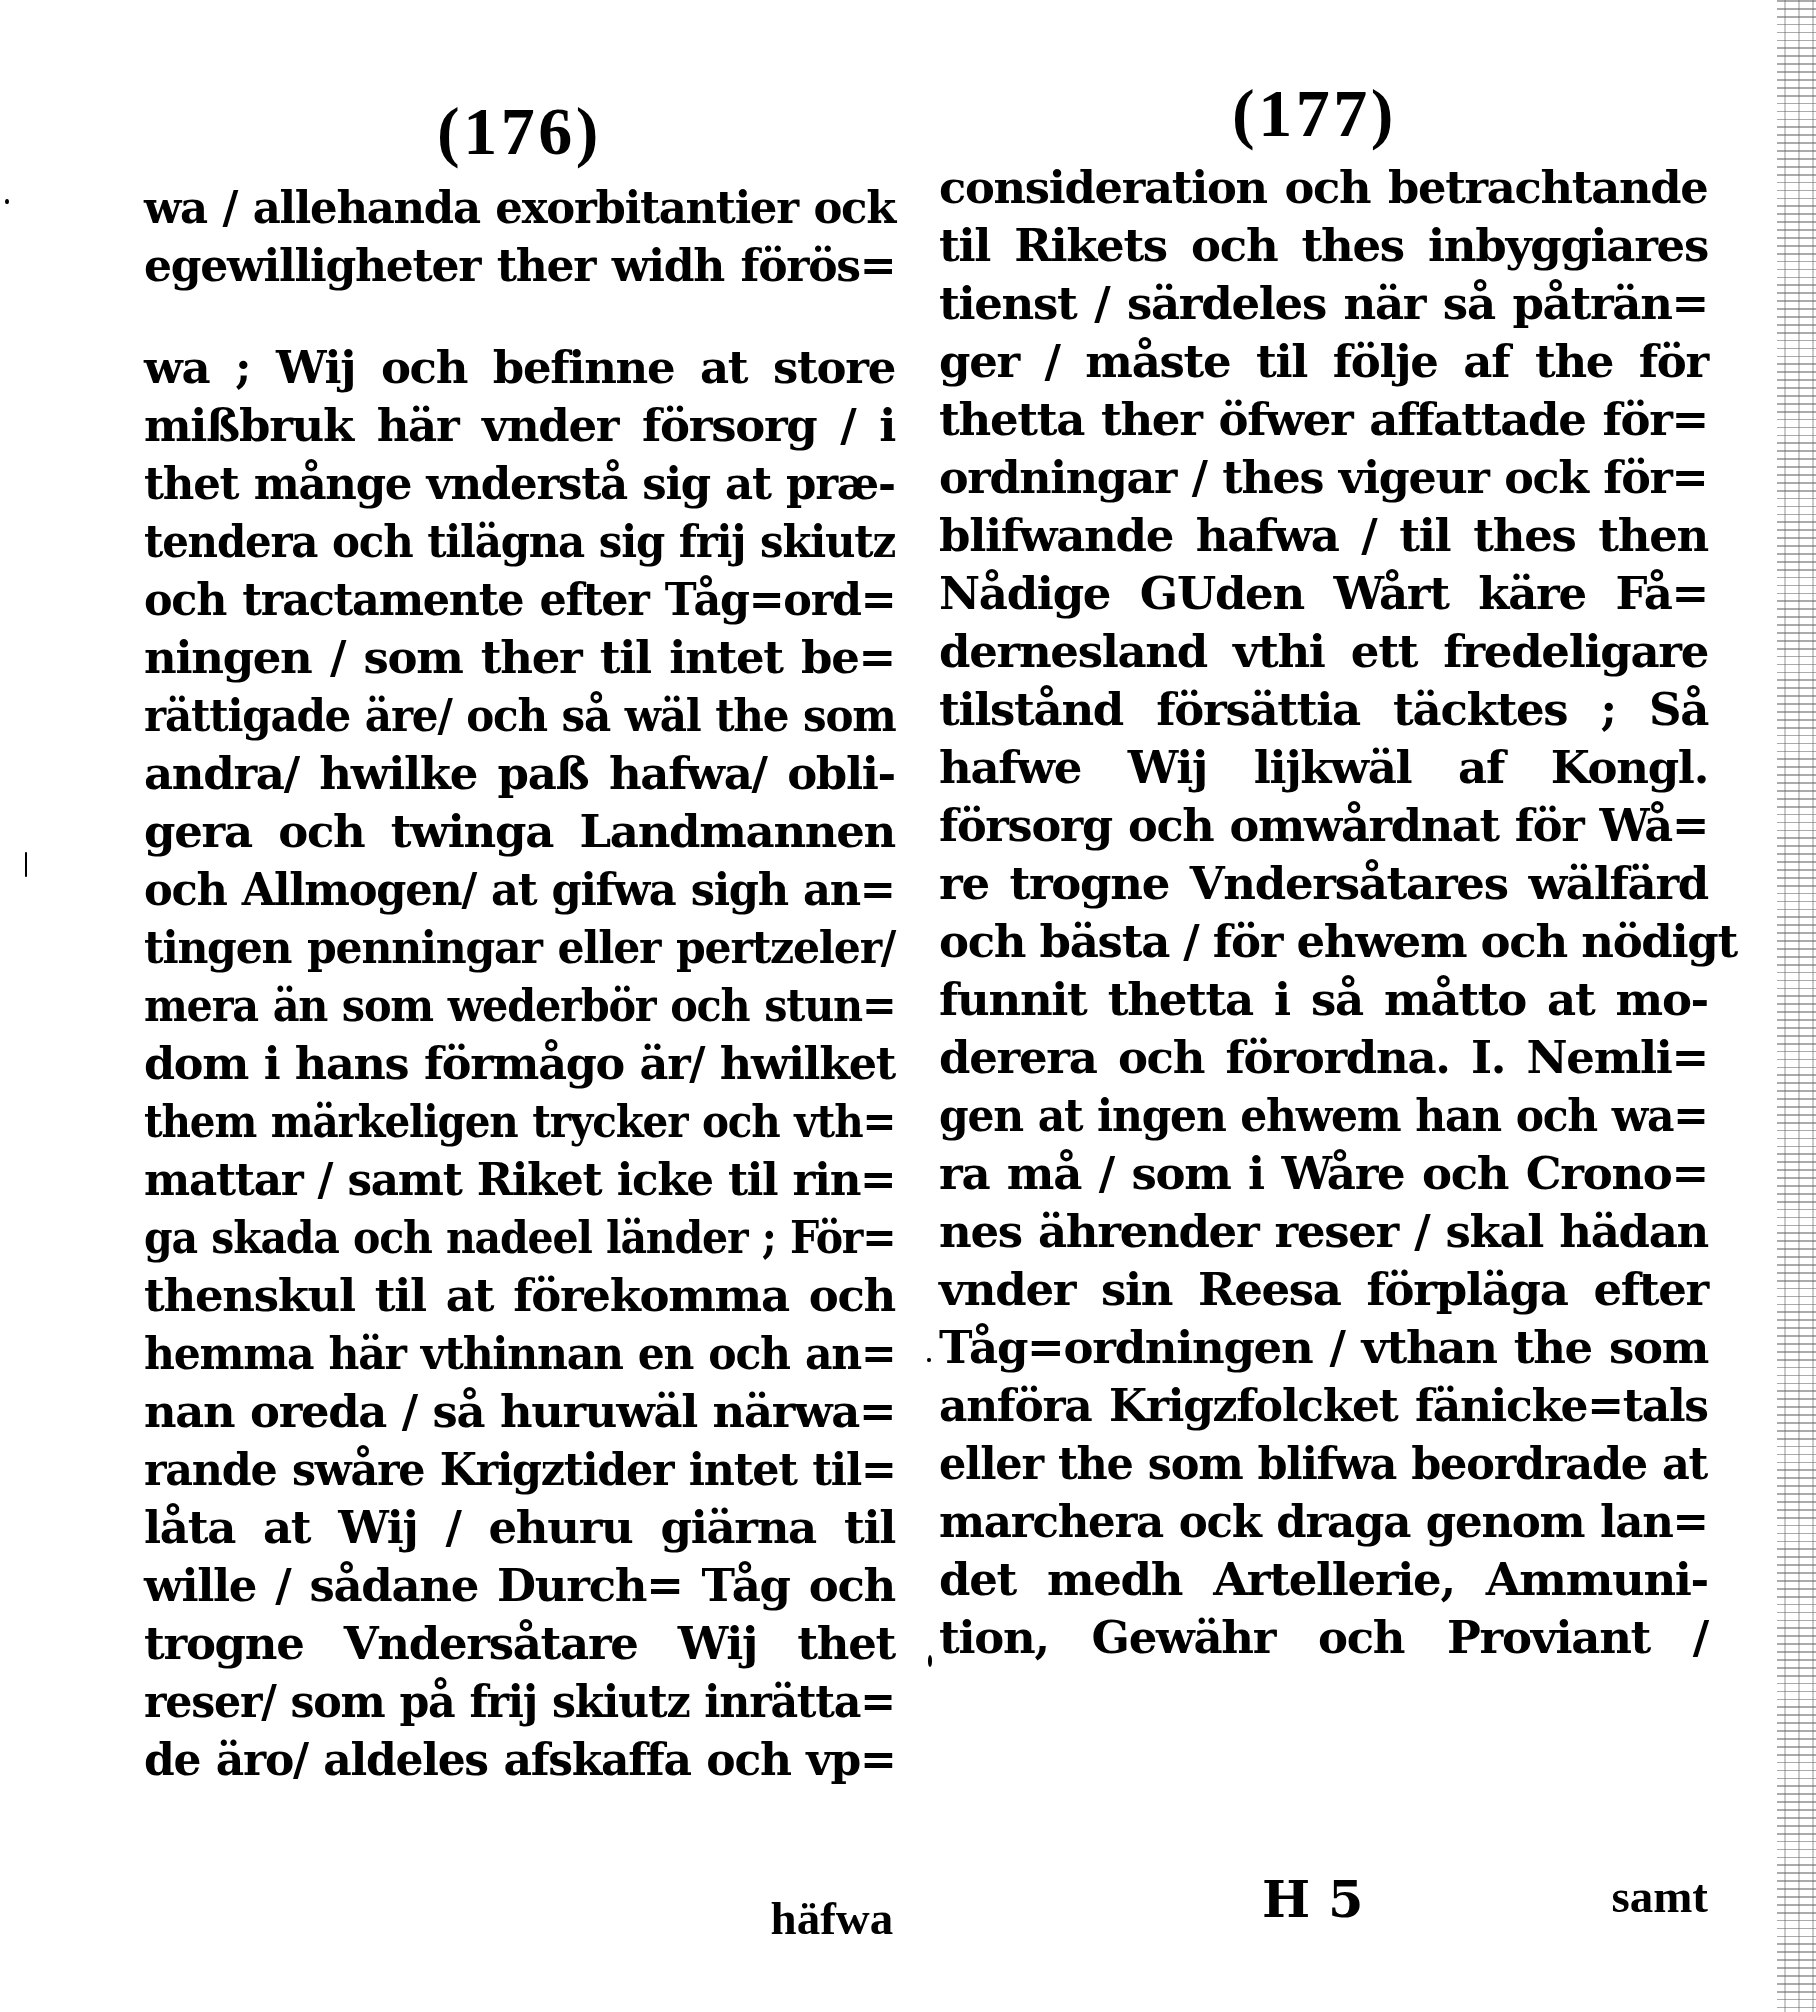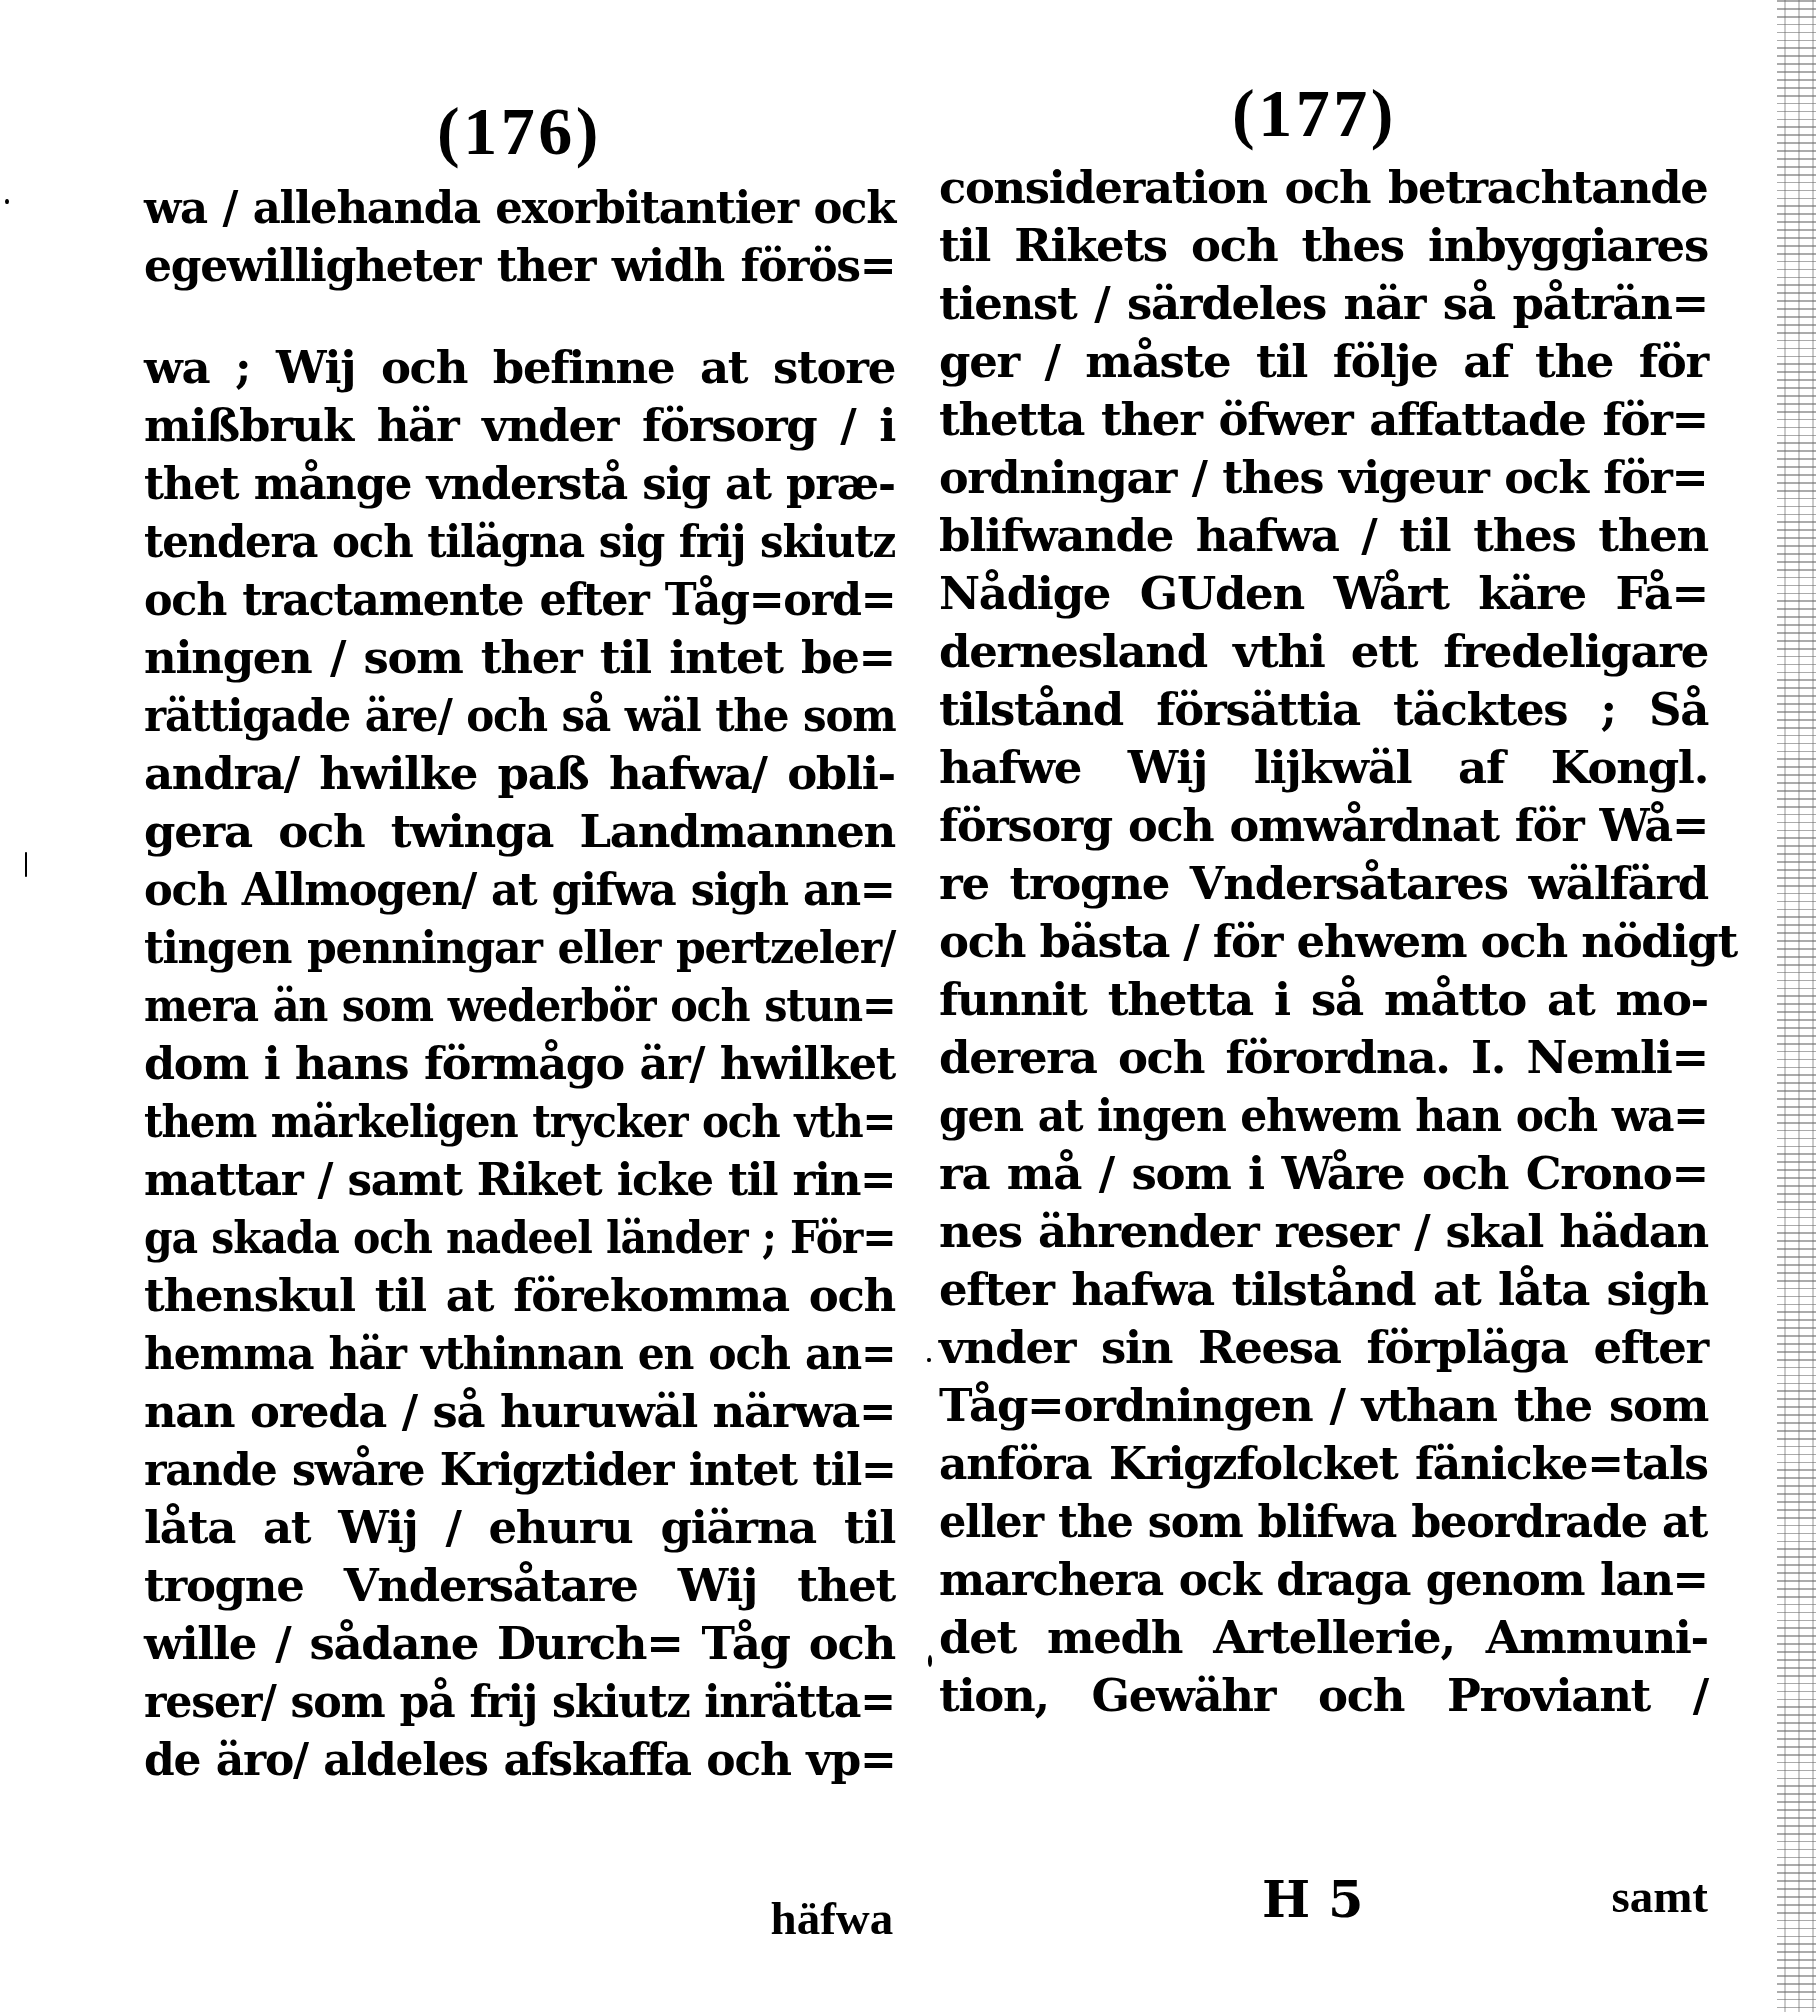--- a/index.html
+++ b/index.html
@@ -69,22 +69,22 @@
     <span class="line" style="display: block; width: 817px; transform: scaleX(0.919786);">mera än som wederbör och stun=</span>
     <span class="line" style="display: block; width: 759px; transform: scaleX(0.989643);">dom i hans förmågo är/ hwilket</span>
     <span class="line" style="display: block; width: 835px; transform: scaleX(0.899582);">them märkeligen trycker och vth=</span>
     <span class="line" style="display: block; width: 775px; transform: scaleX(0.96956);">mattar / samt Riket icke til rin=</span>
     <span class="line" style="display: block; width: 824px; transform: scaleX(0.911983);">ga skada och nadeel länder ; För=</span>
     <span class="line" style="display: block; width: 751px;">thenskul til at förekomma och</span>
     <span class="line" style="display: block; width: 795px; transform: scaleX(0.945055);">hemma här vthinnan en och an=</span>
     <span class="line" style="display: block; width: 754px; transform: scaleX(0.996524);">nan oreda / så huruwäl närwa=</span>
     <span class="line" style="display: block; width: 790px; transform: scaleX(0.951327);">rande swåre Krigztider intet til=</span>
     <span class="line" style="display: block; width: 751px;">låta at Wij / ehuru giärna til</span>
+    <span class="line" style="display: block; width: 751px;">wille / sådane Durch= Tåg och</span>
     <span class="line" style="display: block; width: 751px;">trogne Vndersåtare Wij thet</span>
-    <span class="line" style="display: block; width: 751px;">wille / sådane Durch= Tåg och</span>
     <span class="line" style="display: block; width: 791px; transform: scaleX(0.949227);">reser/ som på frij skiutz inrätta=</span>
     <span class="line" style="display: block; width: 769px; transform: scaleX(0.977273);">de äro/ aldeles afskaffa och vp=</span>
   </div>
   <div class="catchword">häfwa</div>
 </div>
 
 <div class="page" id="page-right">
   <div class="page-number">(177)</div>
   <div class="lines">
     <span class="line" style="display: block; width: 772px; transform: scaleX(0.995475);">consideration och  betrachtande</span>
@@ -99,21 +99,20 @@
     <span class="line" style="display: block; width: 769px;">tilstånd försättia täcktes ;  Så</span>
     <span class="line" style="display: block; width: 769px;">hafwe Wij lijkwäl af Kongl.</span>
     <span class="line" style="display: block; width: 776px; transform: scaleX(0.990991);">försorg och omwårdnat för Wå=</span>
     <span class="line" style="display: block; width: 769px;">re trogne Vndersåtares wälfärd</span>
     <span class="line" style="display: block; width: 769px;">och bästa /  för ehwem och nödigt</span>
     <span class="line" style="display: block; width: 769px;">funnit thetta i så måtto at mo-</span>
     <span class="line" style="display: block; width: 769px;">derera och förordna.   I. Nemli=</span>
     <span class="line" style="display: block; width: 815px; transform: scaleX(0.943194);">gen at ingen ehwem han och wa=</span>
     <span class="line" style="display: block; width: 769px;">ra må / som i Wåre och Crono=</span>
     <span class="line" style="display: block; width: 769px;">nes ährender reser / skal hädan</span>
-    <span class="line" style="display: block; width: 769px;">efter hafwa tilstånd at låta sigh</span>
     <span class="line" style="display: block; width: 769px;">vnder sin Reesa förpläga efter</span>
     <span class="line" style="display: block; width: 769px;">Tåg=ordningen / vthan the som</span>
     <span class="line" style="display: block; width: 788px; transform: scaleX(0.97561);">anföra Krigzfolcket fänicke=tals</span>
     <span class="line" style="display: block; width: 804px; transform: scaleX(0.955483);">eller the som blifwa beordrade at</span>
     <span class="line" style="display: block; width: 795px; transform: scaleX(0.967033);">marchera ock draga genom lan=</span>
     <span class="line" style="display: block; width: 769px;">det medh Artellerie,  Ammuni-</span>
     <span class="line" style="display: block; width: 769px;">tion,   Gewähr och Proviant /</span>
   </div>
   <div class="signature">H 5</div>
   <div class="catchword">samt</div>

